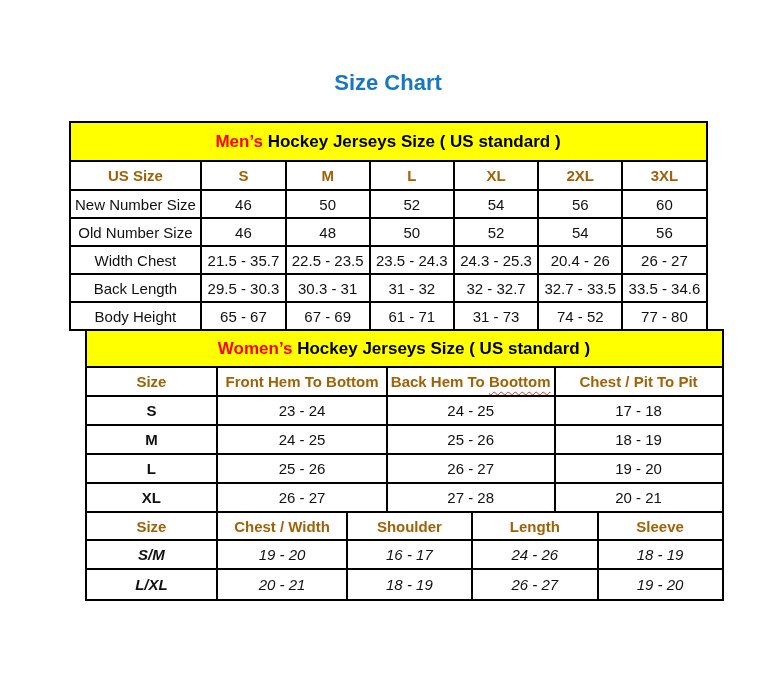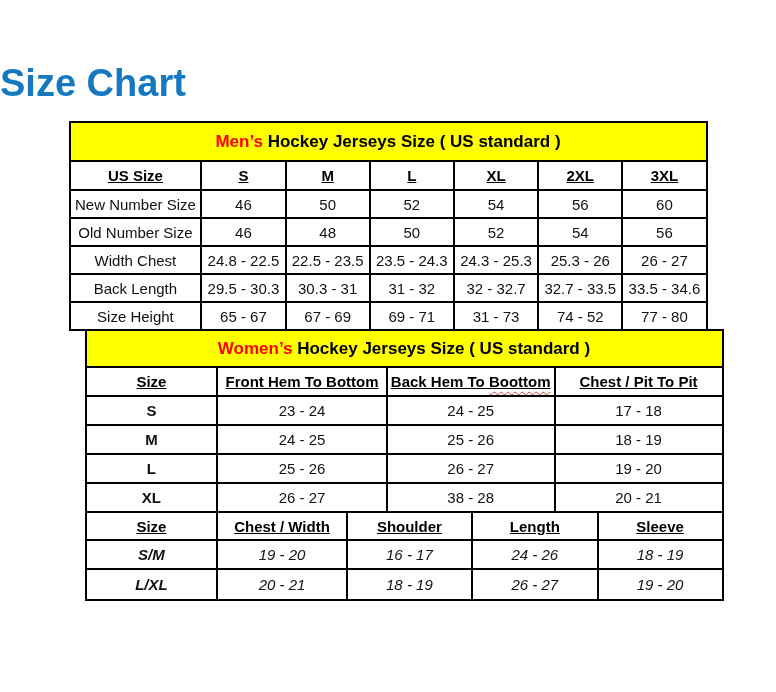--- a/index.html
+++ b/index.html
@@ -3,33 +3,34 @@
 <meta charset="utf-8">
 <style>
   html, body { margin: 0; padding: 0; }
   body {
     width: 776px; height: 692px; background: #ffffff;
     font-family: "Liberation Sans", sans-serif;
     color: #111;
   }
   .title {
     margin: 0; padding-top: 66px;
-    font-size: 38px; line-height: 34px; font-weight: bold;
+    text-align: center;
+    font-size: 22px; line-height: 34px; font-weight: bold;
     color: var(--title-blue, #1778c2);
   }
   .chart { width: 639px; margin: 21px auto 0; }
   .tbl { width: 100%; border-collapse: collapse; table-layout: fixed; }
   .tbl + .tbl { margin-top: -2px; margin-left: 16px; }
   .tbl td, .tbl th {
     border: 2px solid var(--border-black, #000);
     text-align: center; vertical-align: middle;
     font-size: 15px; padding: 0 2px;
     overflow: hidden; white-space: nowrap;
   }
-  .tbl th { font-weight: bold; color: #000000; text-decoration: underline; }
+  .tbl th { font-weight: bold; color: #a16207; }
   tr.band-row td.band {
     background: var(--band-yellow, #ffff00);
     font-weight: bold; font-size: 17px; color: #000;
   }
   .band .accent { color: var(--accent-red, #ff0000); }
   .tbl-men   tr.band-row { height: 39px; }
   .tbl-women tr.band-row { height: 37px; }
   .tbl-youth tr.band-row { height: 31px; }
   .tbl-men   tr.head-row { height: 29px; }
   .tbl-women tr.head-row { height: 29px; }
@@ -91,41 +92,41 @@
             <td class="row-label">Old Number Size</td>
             <td>46</td>
             <td>48</td>
             <td>50</td>
             <td>52</td>
             <td>54</td>
             <td>56</td>
           </tr>
           <tr class="data-row">
             <td class="row-label">Width Chest</td>
-            <td>24.8 - 22.5</td>
+            <td>21.5 - 35.7</td>
             <td>22.5 - 23.5</td>
             <td>23.5 - 24.3</td>
             <td>24.3 - 25.3</td>
-            <td>25.3 - 26</td>
+            <td>20.4 - 26</td>
             <td>26 - 27</td>
           </tr>
           <tr class="data-row">
             <td class="row-label">Back Length</td>
             <td>29.5 - 30.3</td>
             <td>30.3 - 31</td>
             <td>31 - 32</td>
             <td>32 - 32.7</td>
             <td>32.7 - 33.5</td>
             <td>33.5 - 34.6</td>
           </tr>
           <tr class="data-row">
-            <td class="row-label">Size Height</td>
+            <td class="row-label">Body Height</td>
             <td>65 - 67</td>
             <td>67 - 69</td>
-            <td>69 - 71</td>
+            <td>61 - 71</td>
             <td>31 - 73</td>
             <td>74 - 52</td>
             <td>77 - 80</td>
           </tr>
         </tbody>
     </table>
 
     <table class="tbl tbl-women">
       <colgroup>
         <col style="width:20.7%">
@@ -157,21 +158,21 @@
           </tr>
           <tr class="data-row">
             <td class="row-label">L</td>
             <td>25 - 26</td>
             <td>26 - 27</td>
             <td>19 - 20</td>
           </tr>
           <tr class="data-row">
             <td class="row-label">XL</td>
             <td>26 - 27</td>
-            <td>38 - 28</td>
+            <td>27 - 28</td>
             <td>20 - 21</td>
           </tr>
         </tbody>
     </table>
 
     <table class="tbl tbl-youth">
       <colgroup>
         <col style="width:20.7%">
           <col style="width:20.3%">
           <col style="width:19.7%">

